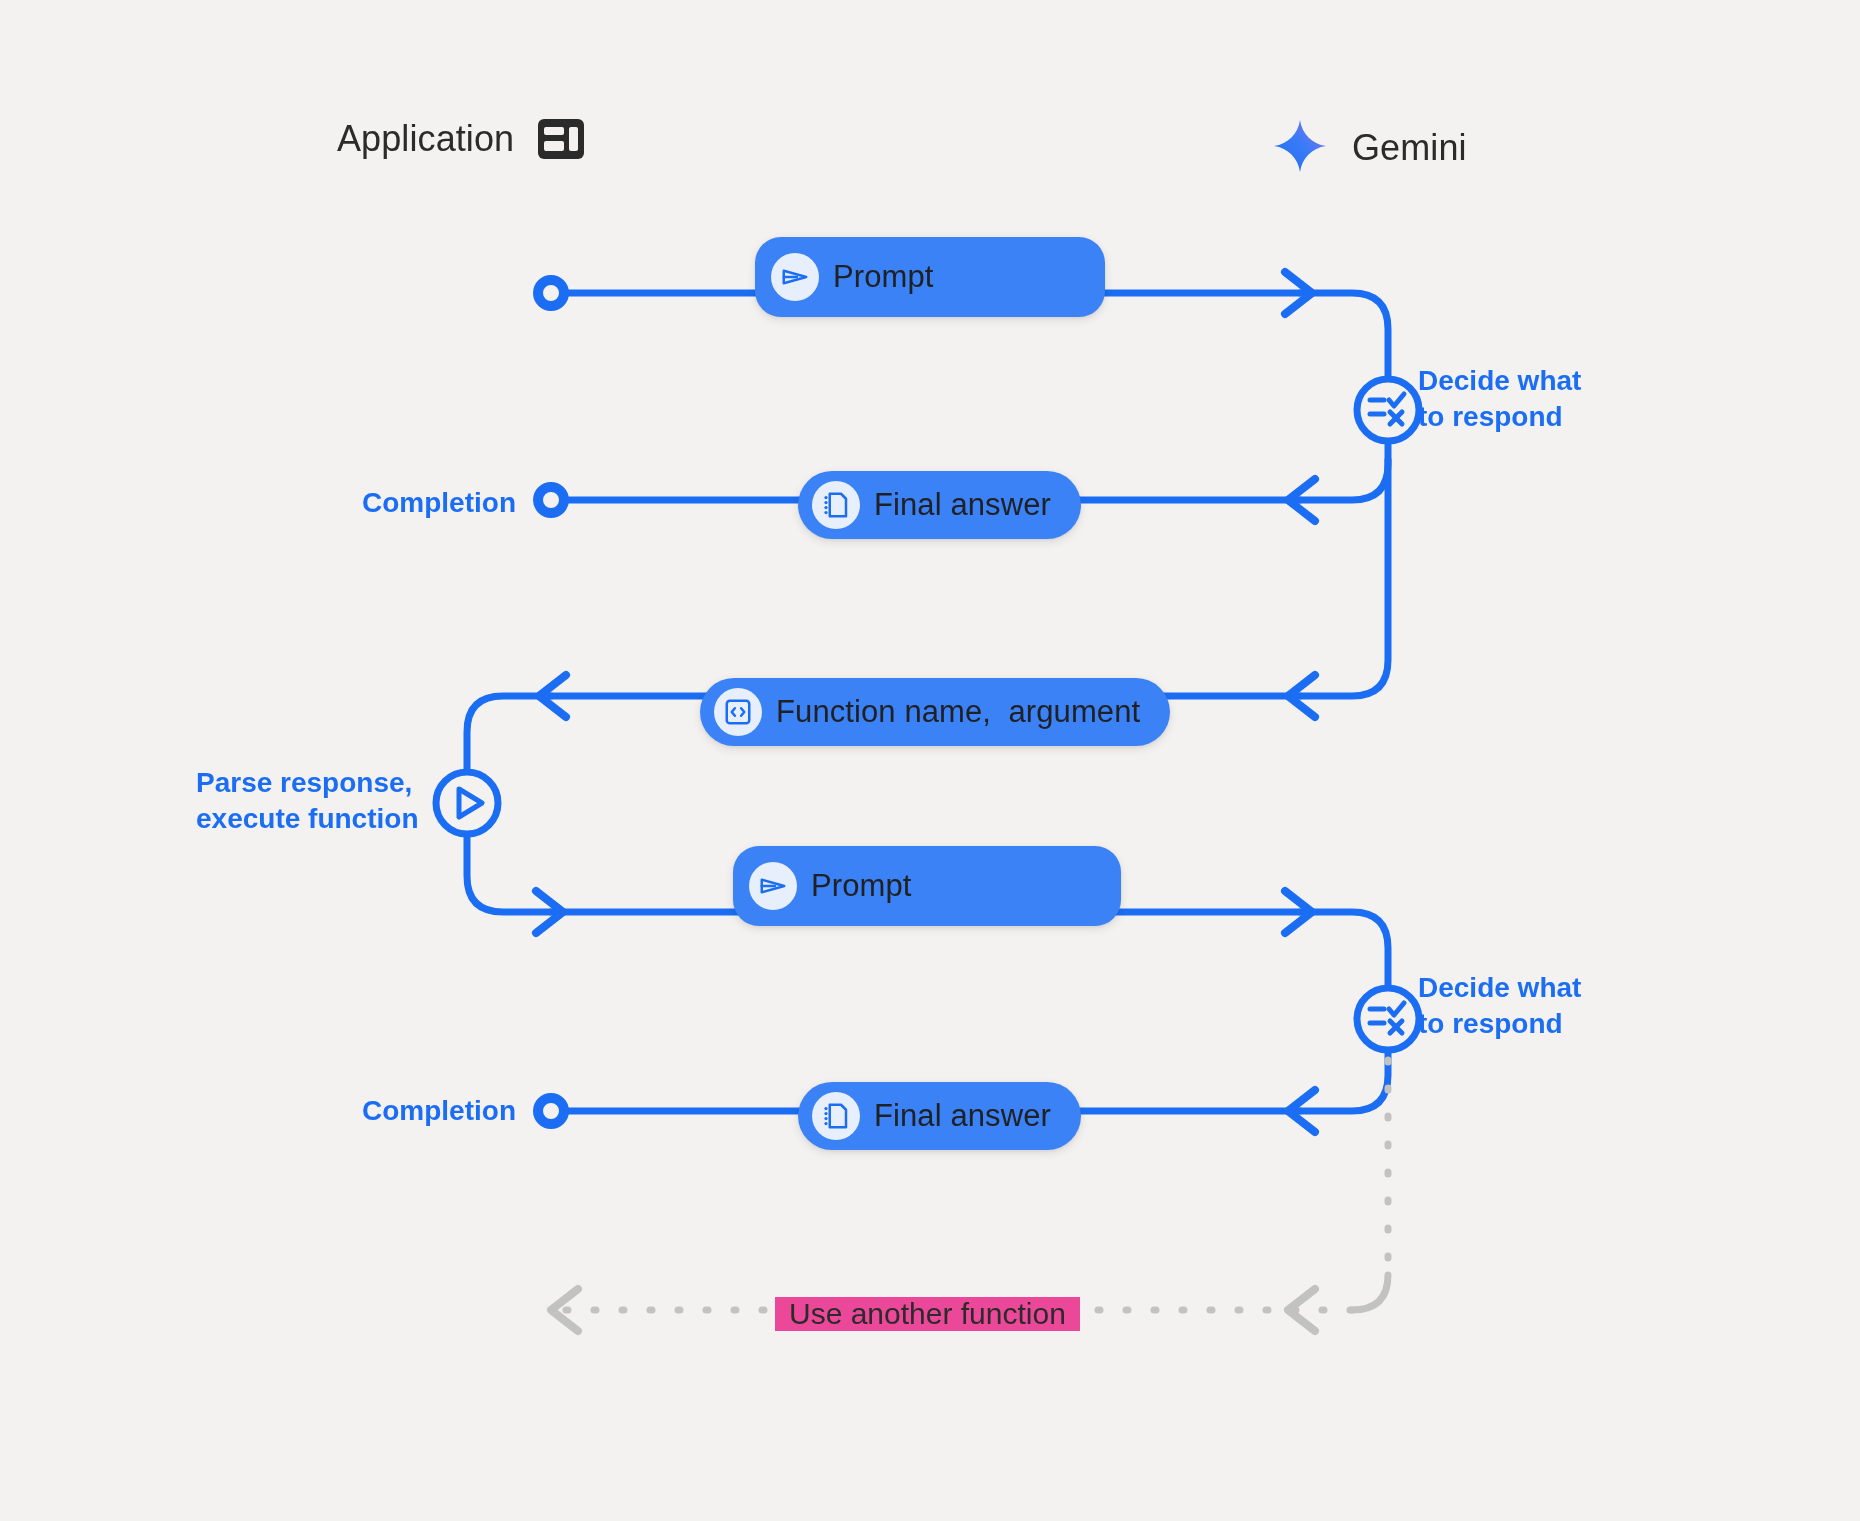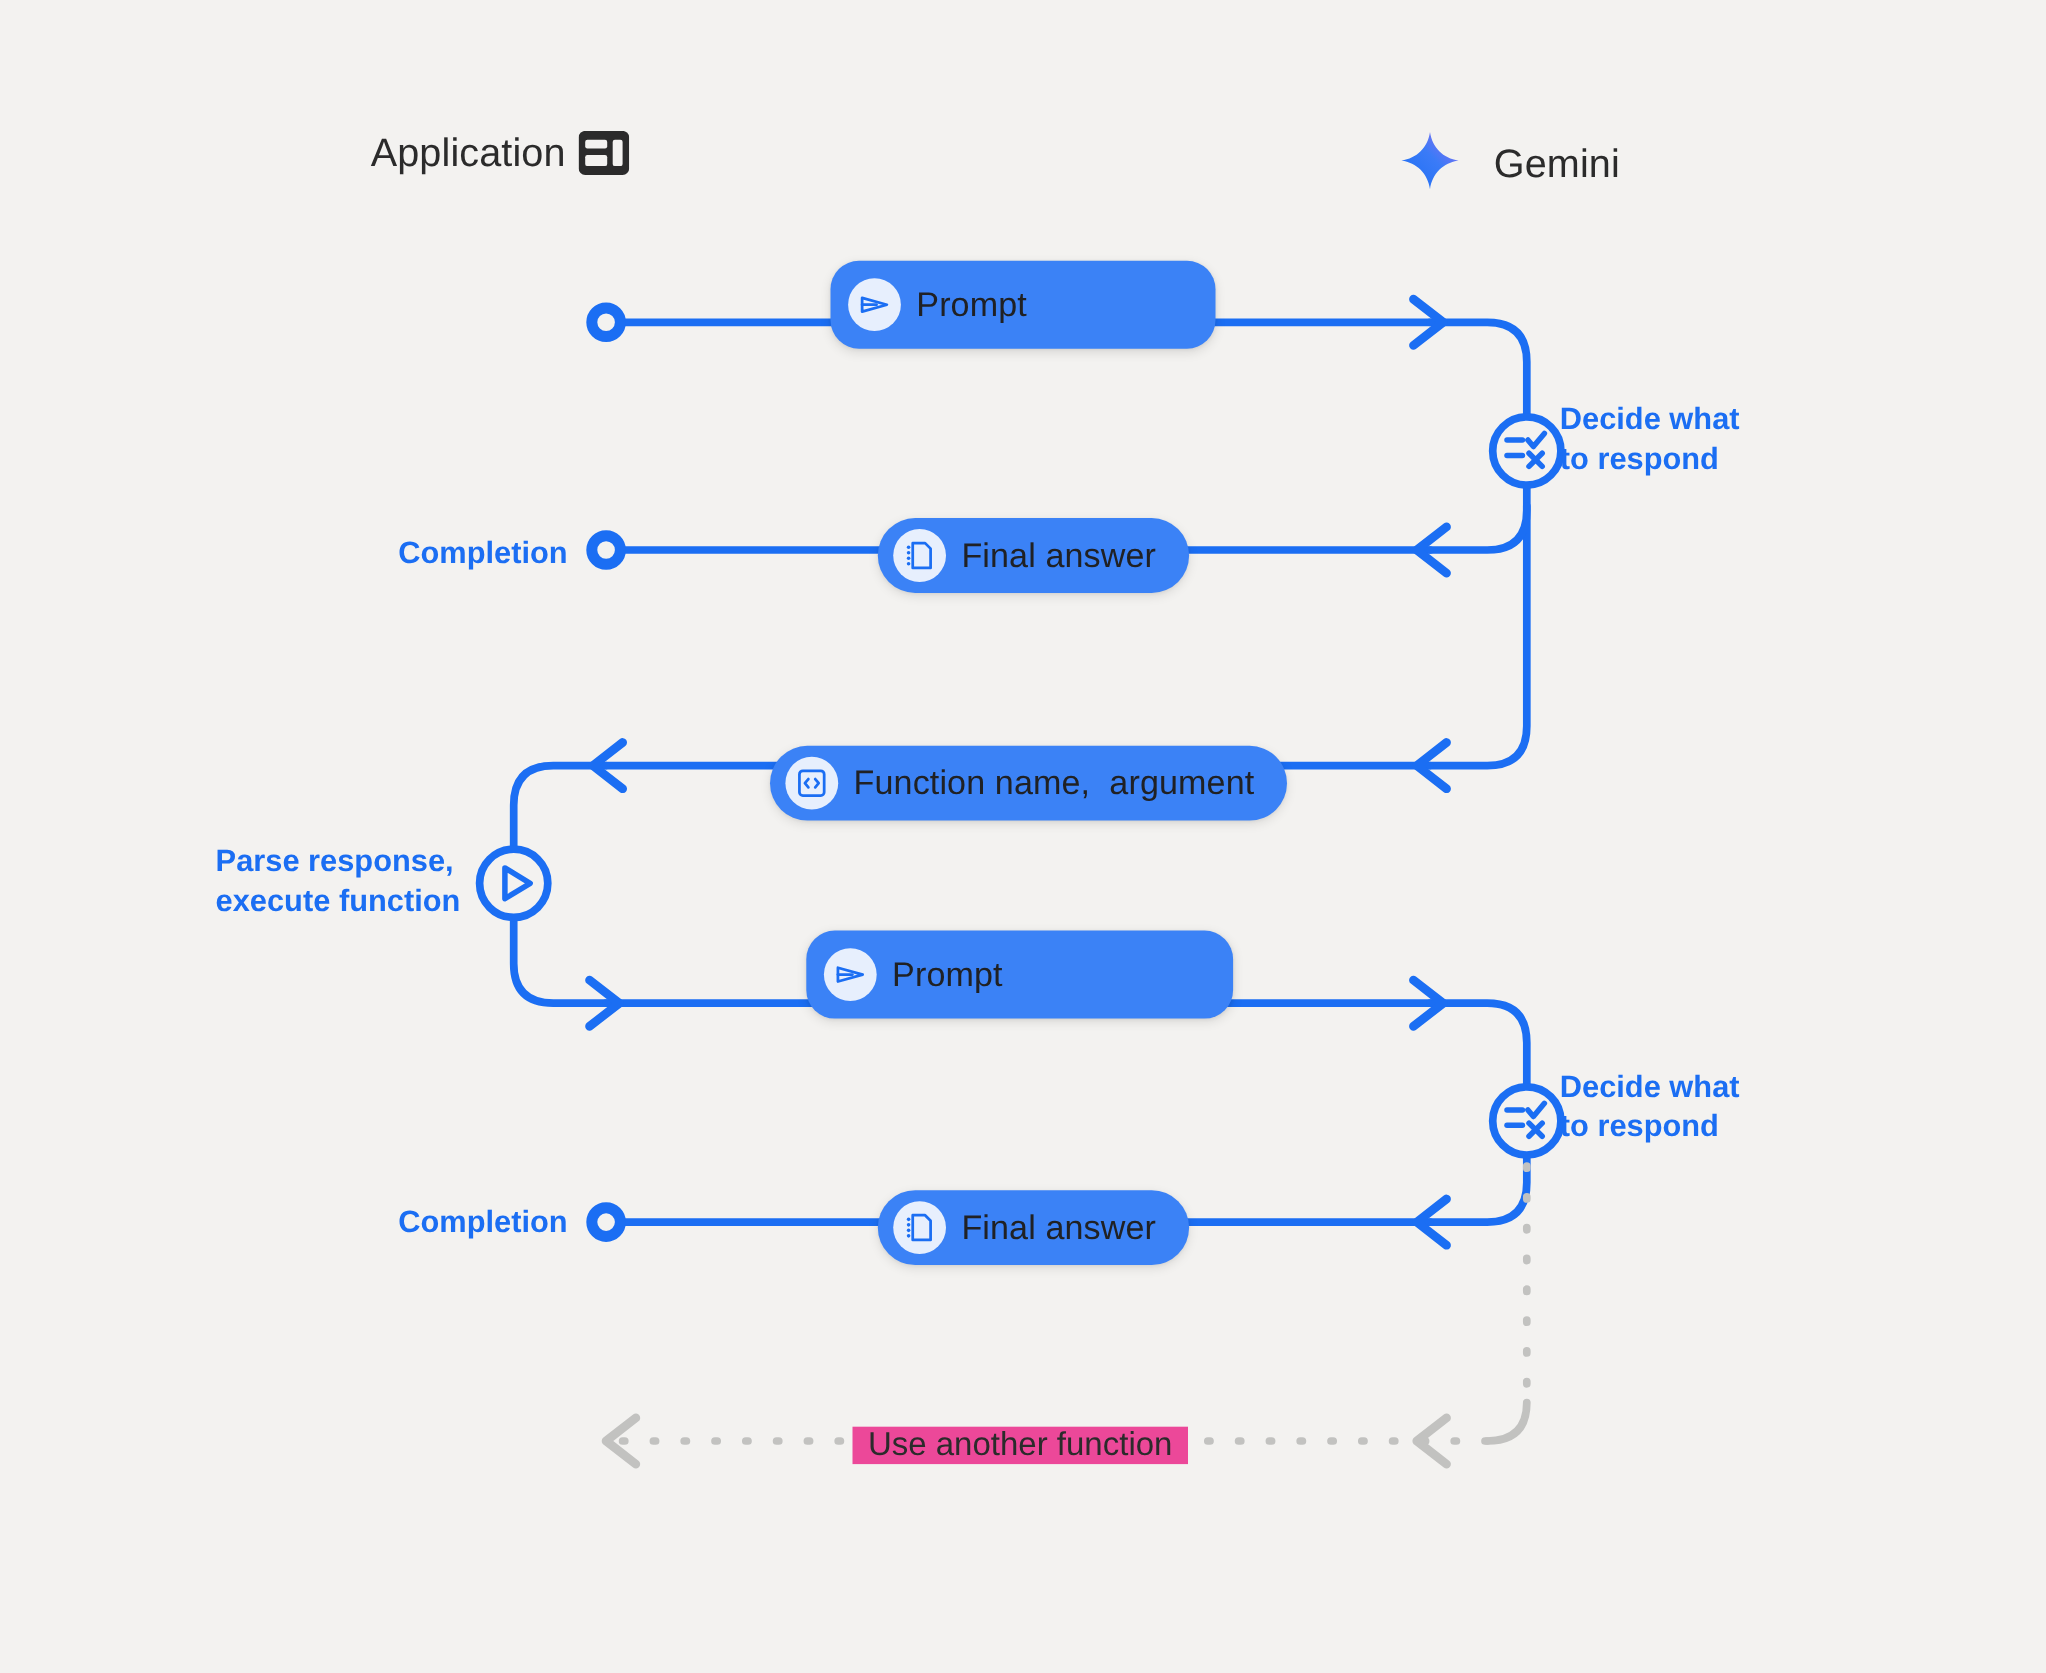--- a/index.html
+++ b/index.html
@@ -25,32 +25,32 @@
     left: 0;
     width: 1860px;
     height: 1521px;
   }
 
   
   .actor {
     position: absolute;
     display: flex;
     align-items: center;
-    gap: 12px;
+    gap: 24px;
     white-space: nowrap;
     justify-content: flex-end;
   }
   .actor-text {
     font-size: 36px;
     color: #2b2b2b;
     letter-spacing: 0.1px;
   }
   .actor-app { left: 337px; top: 118px; }
   .actor-gem { left: 1272px; top: 118px; }
-  .actor-gem .actor-text { margin-left: 18px; }
+  .actor-gem .actor-text { margin-left: 0; }
 
   .app-icon {
     width: 46px;
     height: 40px;
     position: relative;
   }
 
   
   .caption {
     position: absolute;

